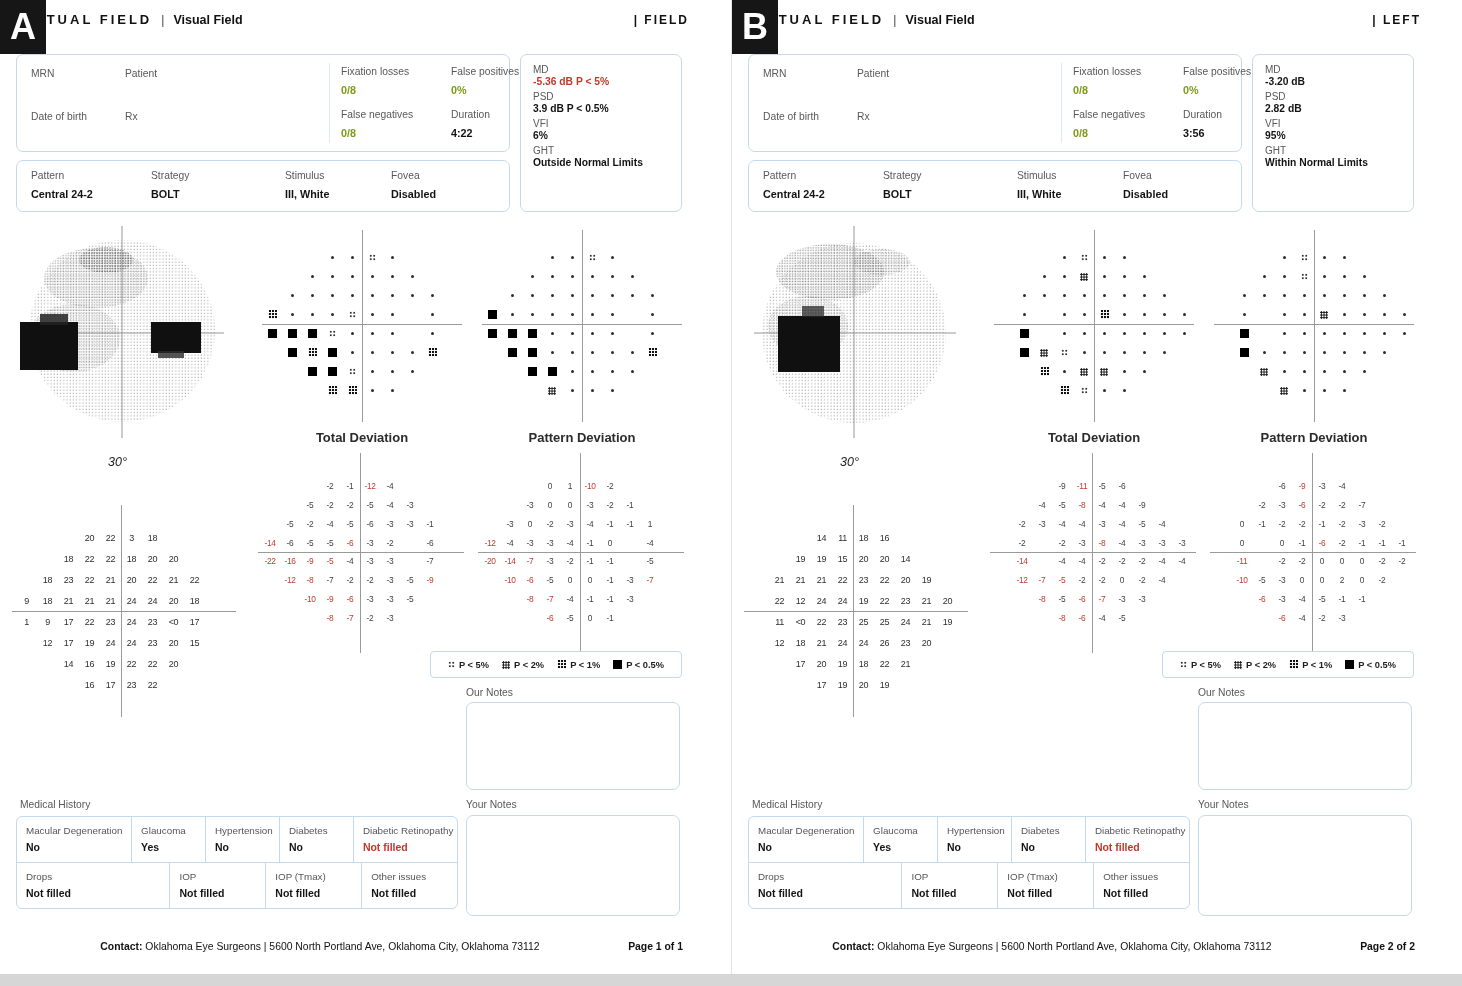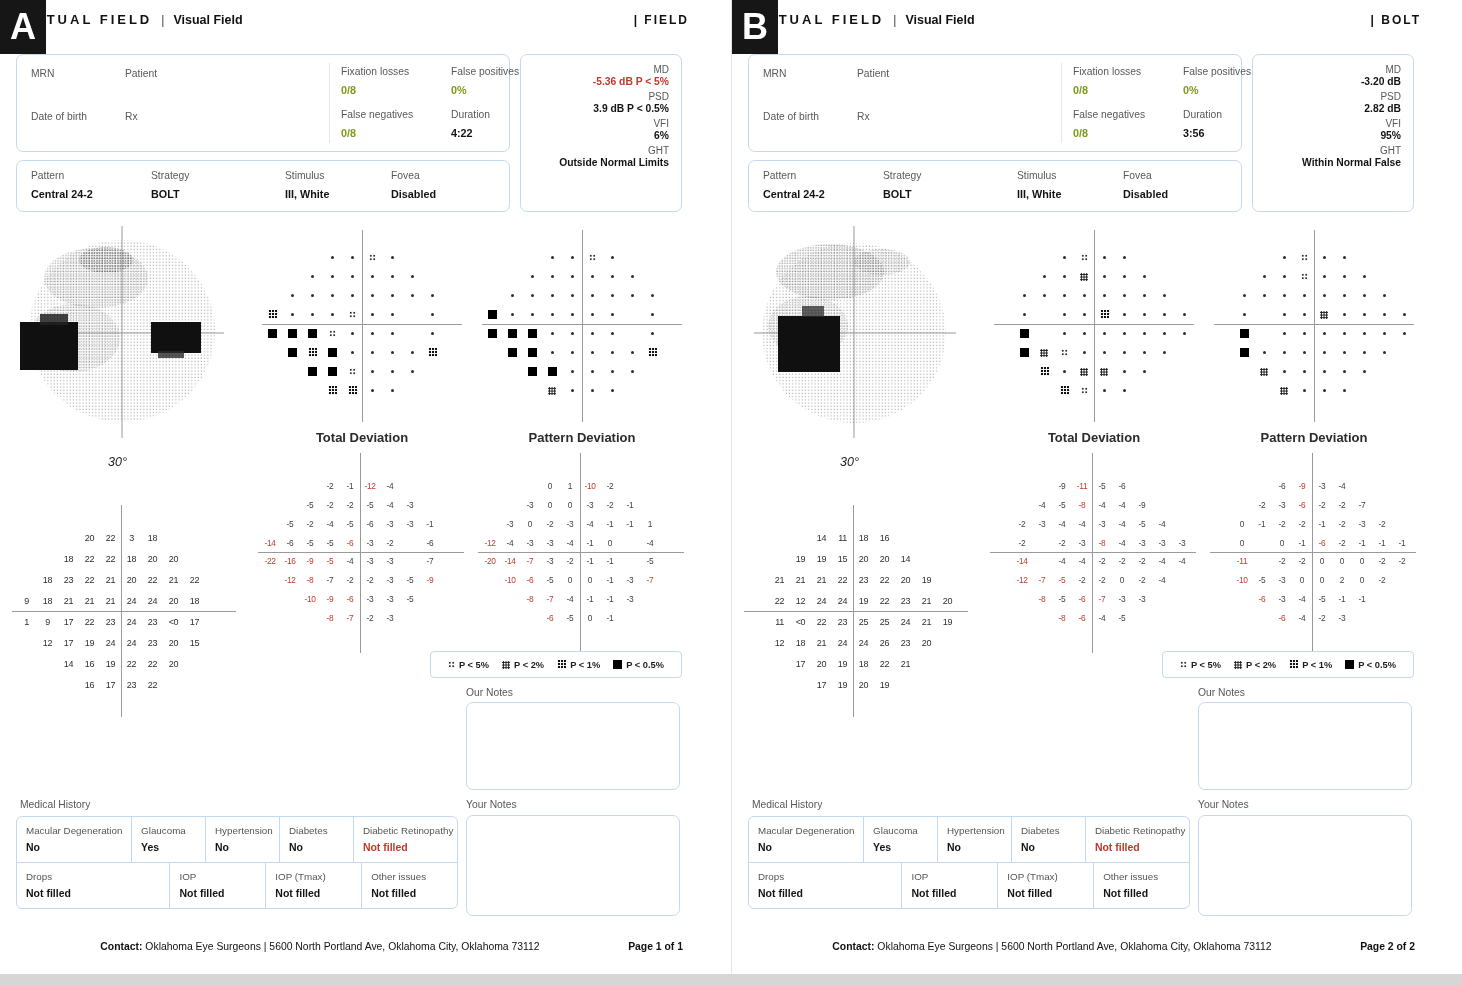--- a/index.html
+++ b/index.html
@@ -31,21 +31,21 @@
   .pb-dob{left:14px;top:56px;} .pb-rx{left:108px;top:56px;}
   .pb-fxl{left:324px;top:11px;} .pb-fx{left:324px;top:29px;}
   .pb-fpl{left:434px;top:11px;} .pb-fp{left:434px;top:29px;}
   .pb-fnl{left:324px;top:54px;} .pb-fn{left:324px;top:72px;}
   .pb-dul{left:434px;top:54px;} .pb-du{left:434px;top:72px;color:#131313;}
 
   .pr{left:16px;top:160px;width:494px;height:52px;}
   .pr-c1{left:14px;} .pr-c2{left:134px;} .pr-c3{left:268px;} .pr-c4{left:374px;}
   .pr .lab{top:9px;} .pr .val{top:27px;}
 
-  .sm{left:520px;top:54px;width:162px;height:158px;padding:9px 12px;text-align:right;}
+  .sm{left:520px;top:54px;width:162px;height:158px;padding:9px 12px;}
   .sgroup{margin-bottom:4px;}
   .slab{font-size:10px;color:#585858;margin-bottom:1px;}
   .sum-val{font-size:10.3px;font-weight:bold;color:#131313;}
   .sum-val.alert{color:#c0392b;}
 
   .plot{position:absolute;}
   .plot .vline{position:absolute;width:1px;background:#9a9a9a;}
   .plot .hline{position:absolute;height:1px;background:#9a9a9a;}
   .grid10{display:grid;position:relative;z-index:1;}
   .cell{display:flex;align-items:center;justify-content:center;}
@@ -774,21 +774,21 @@
   </section>
 
   <section class="panel b">
     <div class="tag">B</div>
     <header class="hdr">
       <div class="brand">
         <span class="brand-main">VIRTUAL FIELD</span>
         <span class="brand-sep">|</span>
         <span class="brand-sub">Visual Field</span>
       </div>
-      <div class="eye">|  BOLT</div>
+      <div class="eye">|  LEFT</div>
     </header>
 
     <div class="bx pb">
       <span class="lab pb-mrn">MRN</span>
       <span class="lab pb-patient">Patient</span>
       <span class="lab pb-dob">Date of birth</span>
       <span class="lab pb-rx">Rx</span>
       <span class="pb-div"></span>
       <span class="lab pb-fxl">Fixation losses</span>
       <span class="val green pb-fx">0/8</span>
@@ -808,21 +808,21 @@
       <div class="sgroup">
           <div class="slab">PSD</div>
         <div class="sum-val">2.82 dB</div>
         </div>
       <div class="sgroup">
           <div class="slab">VFI</div>
         <div class="sum-val">95%</div>
         </div>
       <div class="sgroup">
           <div class="slab">GHT</div>
-        <div class="sum-val">Within Normal False</div>
+        <div class="sum-val">Within Normal Limits</div>
         </div>
     </div>
 
     <div class="bx pr">
       <span class="lab pr-c1">Pattern</span>
       <span class="val pr-c1">Central 24-2</span>
       <span class="lab pr-c2">Strategy</span>
       <span class="val pr-c2">BOLT</span>
       <span class="lab pr-c3">Stimulus</span>
       <span class="val pr-c3">III, White</span>

